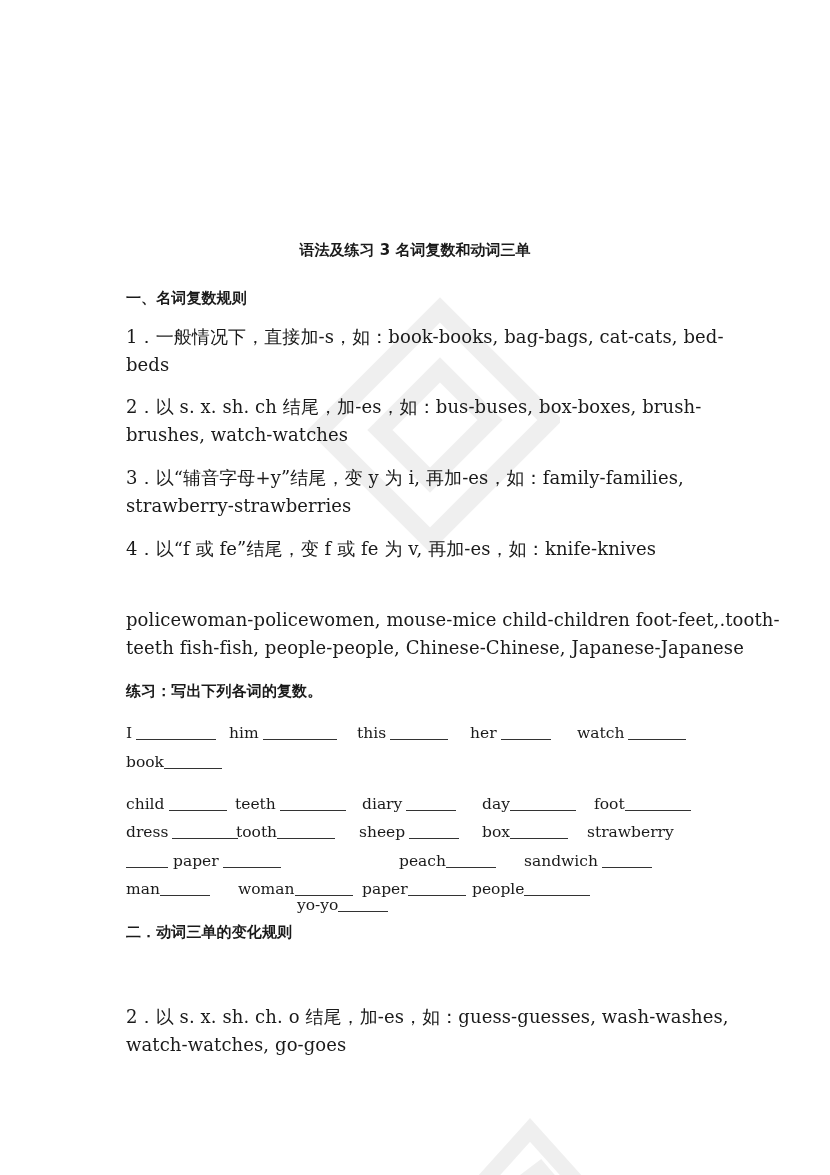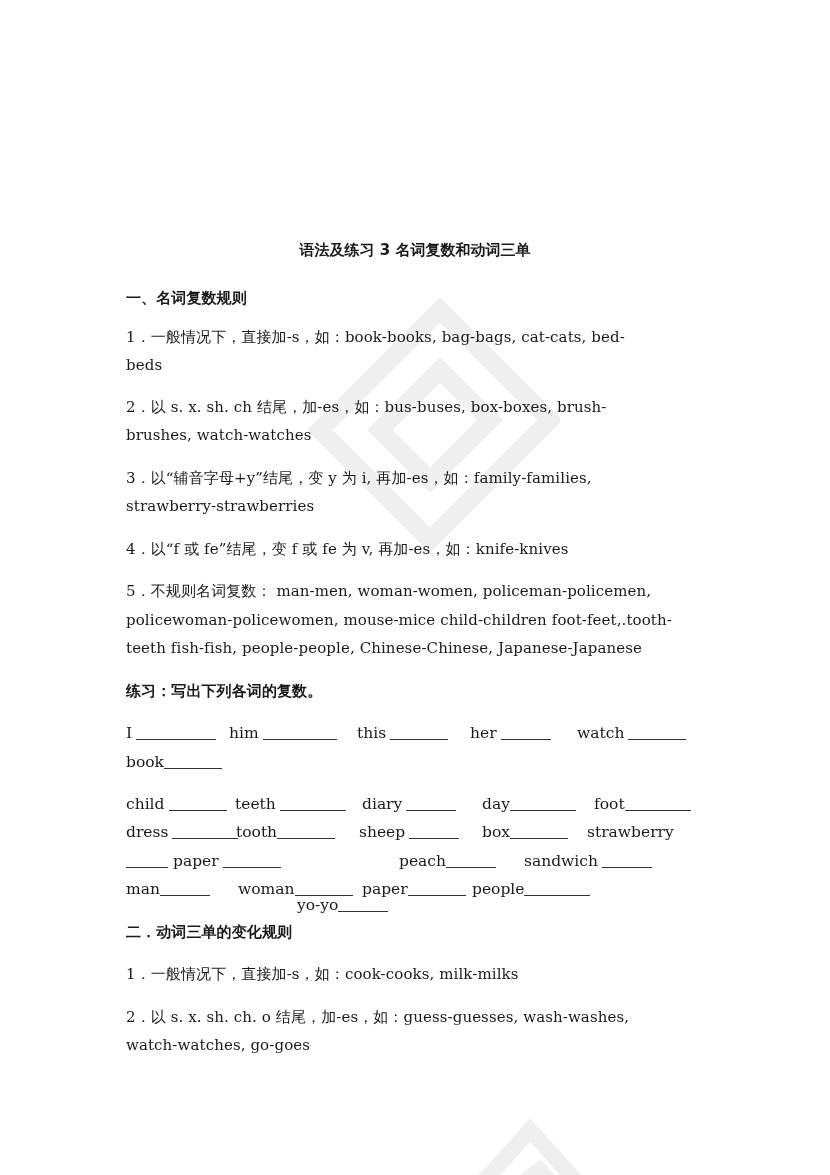--- a/index.html
+++ b/index.html
@@ -21,21 +21,21 @@
       width: 830px; height: 1175px;
     }
     .watermark {
       position: absolute;
       pointer-events: none;
       opacity: 0.06;
     }
     .line {
       position: absolute;
       left: 126px;
-      font-size: 15px;
+      font-size: 18px;
       line-height: 20px;
       white-space: nowrap;
       letter-spacing: 0.1px;
     }
     .title {
       position: absolute;
       left: 0;
       width: 830px;
       text-align: center;
       font-size: 15px;
@@ -97,21 +97,20 @@
   <div class="line" style="top:355px;">beds</div>
 
   <div class="line" style="top:397px;">2．以 s. x. sh. ch 结尾，加-es，如：bus-buses, box-boxes, brush-</div>
   <div class="line" style="top:425px;">brushes, watch-watches</div>
 
   <div class="line" style="top:468px;">3．以“辅音字母+y”结尾，变 y 为 i, 再加-es，如：family-families,</div>
   <div class="line" style="top:496px;">strawberry-strawberries</div>
 
   <div class="line" style="top:539px;">4．以“f 或 fe”结尾，变 f 或 fe 为 v, 再加-es，如：knife-knives</div>
 
-  <div class="line" style="top:581px;">5．不规则名词复数：  man-men, woman-women, policeman-policemen,</div>
   <div class="line" style="top:638px;">teeth fish-fish, people-people, Chinese-Chinese, Japanese-Japanese</div>
   <div class="line" style="top:610px;">policewoman-policewomen, mouse-mice child-children foot-feet,.tooth-</div>
 
   <div class="line heading" style="top:681px;">练习：写出下列各词的复数。</div>
 
   <div id="exercise">
       <div class="ex-row" style="top: 723px;">
         <span class="ex-item" style="left: 0px;"><span class="word">I</span><span class="blank" style="width: 80px; margin-left: 4px;"></span></span>
         <span class="ex-item" style="left: 103px;"><span class="word">him</span><span class="blank" style="width: 74px; margin-left: 4px;"></span></span>
         <span class="ex-item" style="left: 231px;"><span class="word">this</span><span class="blank" style="width: 58px; margin-left: 4px;"></span></span>
@@ -145,18 +144,17 @@
       <div class="ex-row" style="top: 879px;">
         <span class="ex-item" style="left: 0px;"><span class="word">man</span><span class="blank" style="width: 50px; margin-left: 0px;"></span></span>
         <span class="ex-item" style="left: 112px;"><span class="word">woman</span><span class="blank" style="width: 58px; margin-left: 0px;"></span></span>
         <span class="ex-item" style="left: 236px;"><span class="word">paper</span><span class="blank" style="width: 58px; margin-left: 0px;"></span></span>
         <span class="ex-item" style="left: 346px;"><span class="word">people</span><span class="blank" style="width: 66px; margin-left: 0px;"></span></span>
       </div>
     </div>
 
   <div class="line heading" style="top:922px;">二．动词三单的变化规则</div>
 
-  <div class="line" style="top:964px;">1．一般情况下，直接加-s，如：cook-cooks, milk-milks</div>
 
   <div class="line" style="top:1007px;">2．以 s. x. sh. ch. o 结尾，加-es，如：guess-guesses, wash-washes,</div>
   <div class="line" style="top:1035px;">watch-watches, go-goes</div>
 
 </div>
 
 </body></html>

